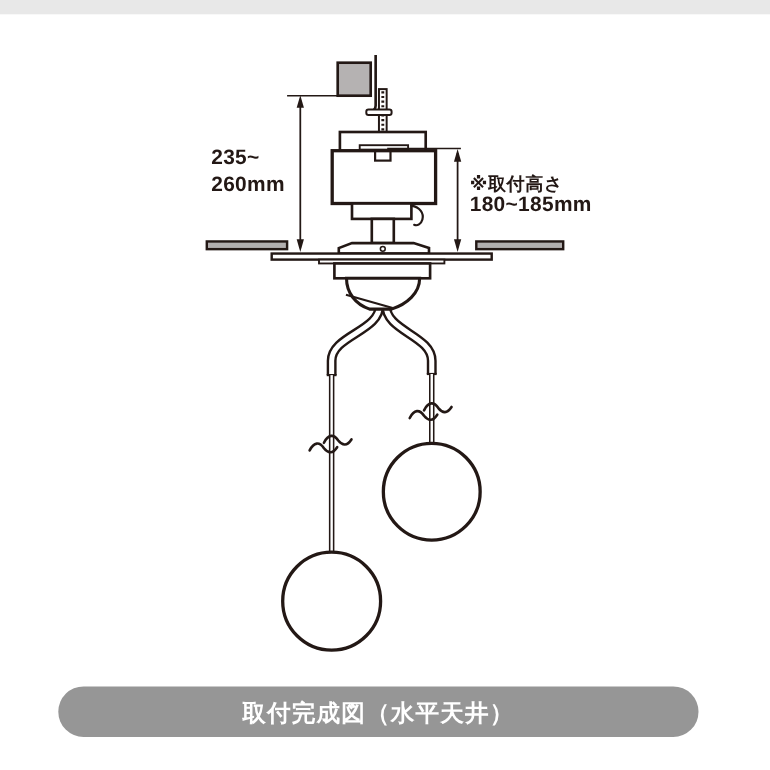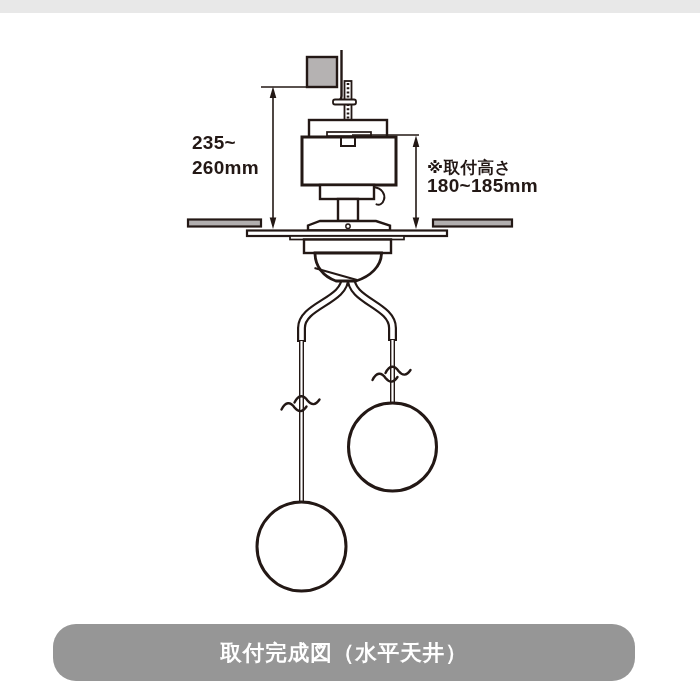--- a/index.html
+++ b/index.html
@@ -35,21 +35,21 @@
     fill:var(--line);
     font-family:"Liberation Sans","DejaVu Sans",sans-serif;
     font-weight:700;
   }
   .dim-num{font-size:19px;letter-spacing:0.3px;}
   .dim-jp{font-size:16.5px;letter-spacing:0.5px;}
 
   .banner{
     position:absolute;
     left:53px;top:611px;
-    width:582px;height:57px;
+    width:582px;height:46px;
     border-radius:23px;
     background:var(--banner-bg);
     display:flex;align-items:center;justify-content:center;
   }
   .banner-label{
     color:var(--banner-text);
     font-size:21.5px;
     font-weight:700;
     letter-spacing:1px;
     white-space:nowrap;

